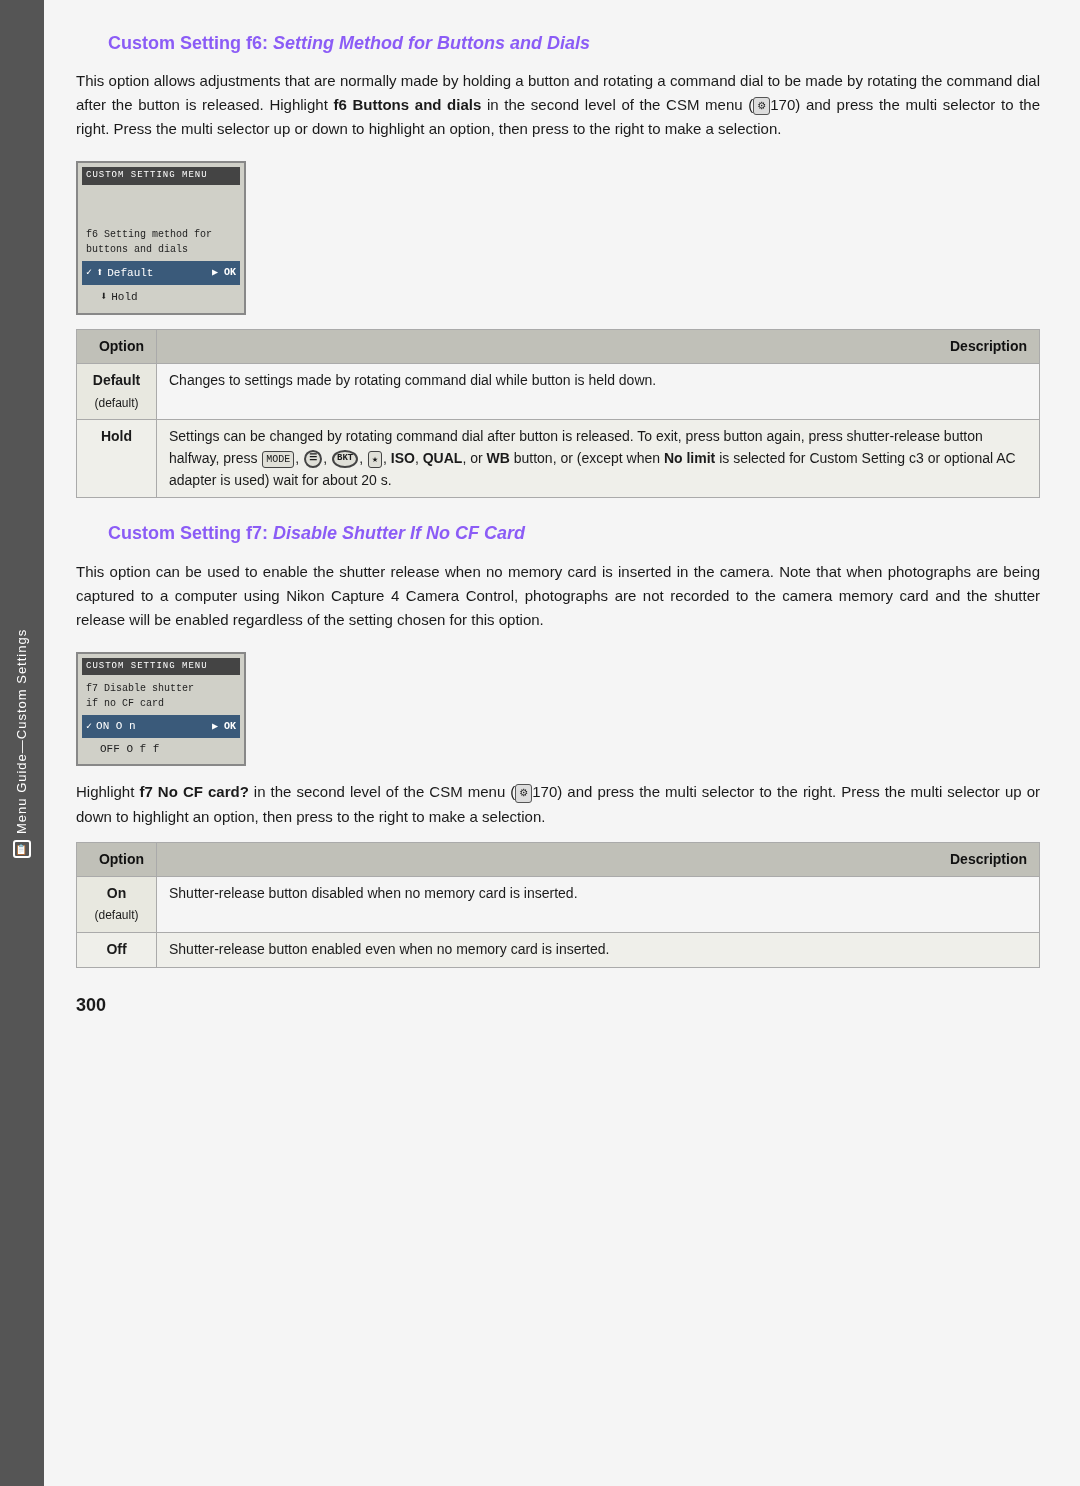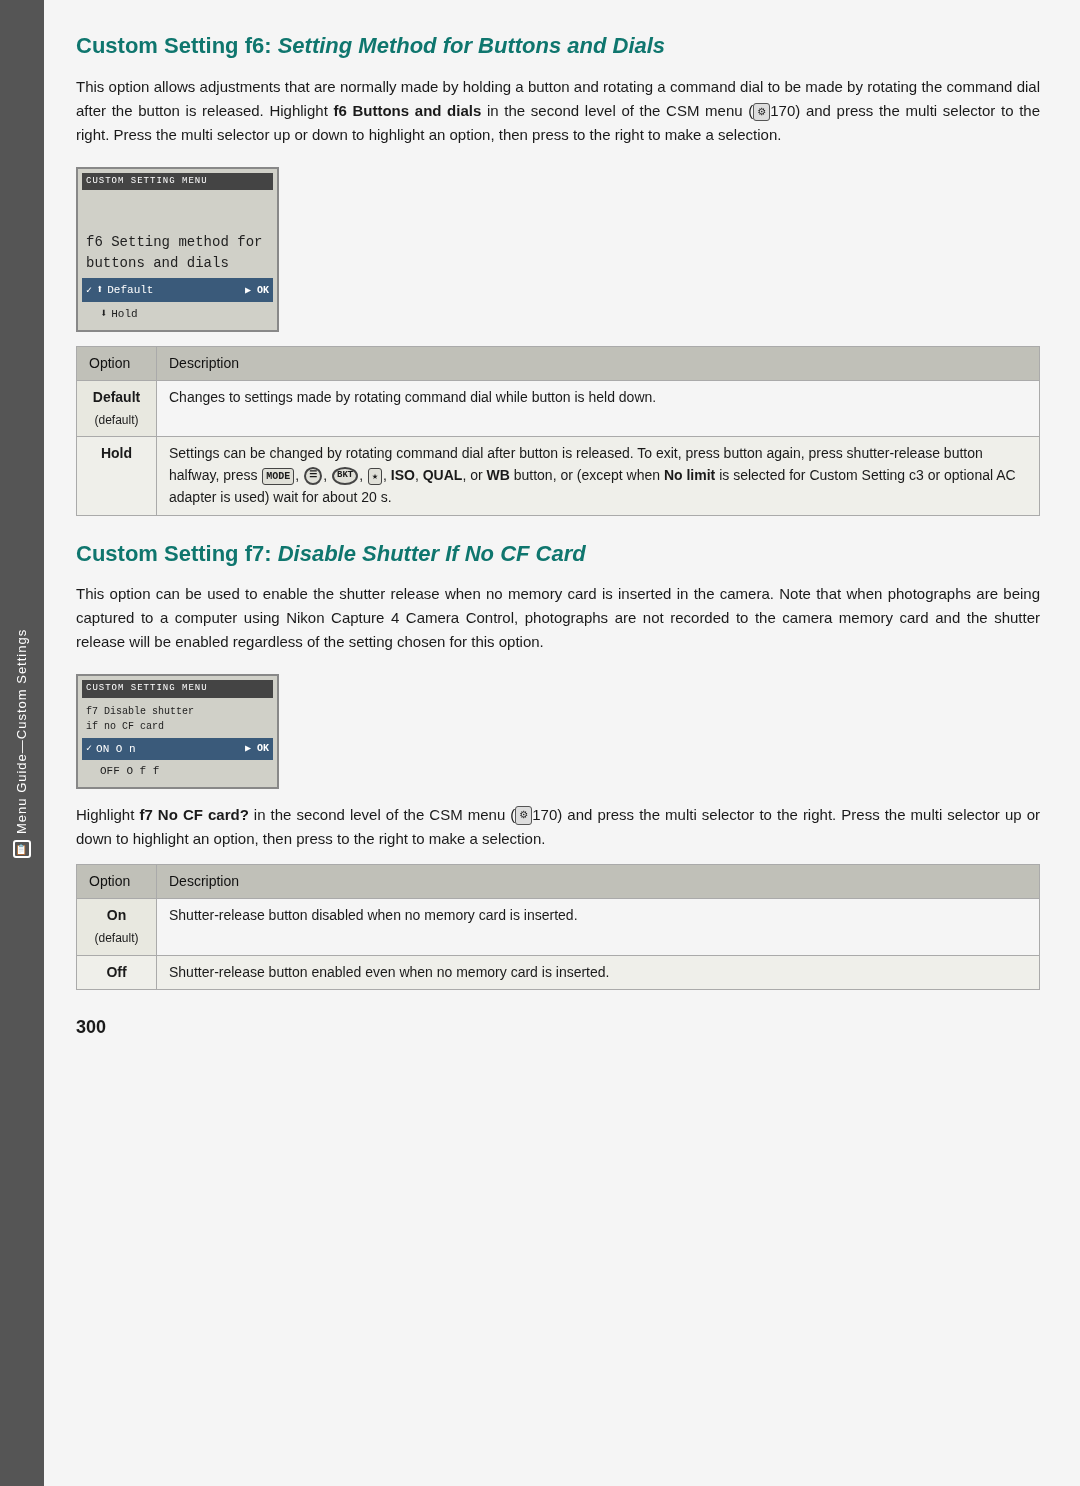--- a/index.html
+++ b/index.html
@@ -50,25 +50,26 @@
       flex-shrink: 0;
     }
 
     .main-content {
       flex: 1;
       background-color: #f5f5f5;
       padding: 32px 40px 32px 32px;
     }
 
     h1 {
-      font-size: 22px;
+      font-size: 18px;
       font-weight: 900;
       margin-bottom: 14px;
-      color: #0f766e;
+      color: #8b5cf6;
       line-height: 1.3;
+      margin-left: 32px;
     }
 
     h1 em {
       font-style: italic;
     }
 
     .section {
       margin-bottom: 24px;
     }
 
@@ -82,21 +83,21 @@
     .text-block {
       flex: 1;
     }
 
     .text-block p {
       text-align: justify;
       line-height: 1.6;
     }
 
     .lcd-screen {
-      width: 203px;
+      width: 170px;
       flex-shrink: 0;
       background: #d0d0c8;
       border: 2px solid #888;
       font-family: 'Courier New', monospace;
       font-size: 11px;
       padding: 4px;
     }
 
     .lcd-title-bar {
       background: #444;
@@ -140,22 +141,22 @@
       width: 100%;
       border-collapse: collapse;
       margin-top: 10px;
       margin-bottom: 24px;
       border: 1px solid #aaa;
     }
 
     .data-table th {
       background-color: #c0c0b8;
       padding: 6px 12px;
-      text-align: left;
-      font-weight: normal;
+      text-align: right;
+      font-weight: bold;
       font-size: 14px;
       border: 1px solid #aaa;
       color: #111;
     }
 
     .data-table td {
       padding: 6px 12px;
       border: 1px solid #aaa;
       vertical-align: top;
       font-size: 14px;
@@ -187,21 +188,21 @@
       margin-bottom: 12px;
     }
 
     .icon-inline {
       display: inline-block;
       border: 1px solid #444;
       border-radius: 3px;
       font-size: 10px;
       padding: 0 3px;
       font-family: 'Courier New', monospace;
-      font-weight: bold;
+      font-weight: normal;
       vertical-align: middle;
       margin: 0 1px;
       background: #e0e0d8;
     }
 
     .icon-round {
       display: inline-block;
       border: 2px solid #444;
       border-radius: 50%;
       font-size: 9px;
@@ -232,21 +233,21 @@
 
     <div class="content-with-image">
       <div class="text-block">
         <p>
           <span>This option allows adjustments that are normally made by holding a button and rotating a command dial to be made by rotating the command dial after the button is released. Highlight </span><strong>f6 Buttons and dials</strong><span> in the second level of the CSM menu (</span><span style="display:inline-block;border:1px solid #555;border-radius:3px;font-size:10px;padding:0 3px;background:#ddd;vertical-align:middle;">⚙</span><span>170</span><span>) and press the multi selector to the right. Press the multi selector up or down to highlight an option, then press to the right to make a selection.</span>
         </p>
       </div>
 
       <div class="lcd-screen">
         <div class="lcd-title-bar">CUSTOM SETTING MENU</div>
-        <div style="padding:2px 4px;font-size:14px;color:#222;margin-bottom:2px;margin-top:40px;">
+        <div style="padding:2px 4px;font-size:10px;color:#222;margin-bottom:2px;margin-top:40px;">
           <div>f6  Setting method for</div>
           <div>      buttons and dials</div>
         </div>
         <div class="lcd-row highlighted">
           <span class="lcd-check">✓</span>
           <span style="margin-right:4px;font-size:12px;">⬆</span>
           <span class="lcd-label">Default</span>
           <span class="lcd-ok">▶ OK</span>
         </div>
         <div class="lcd-row">

